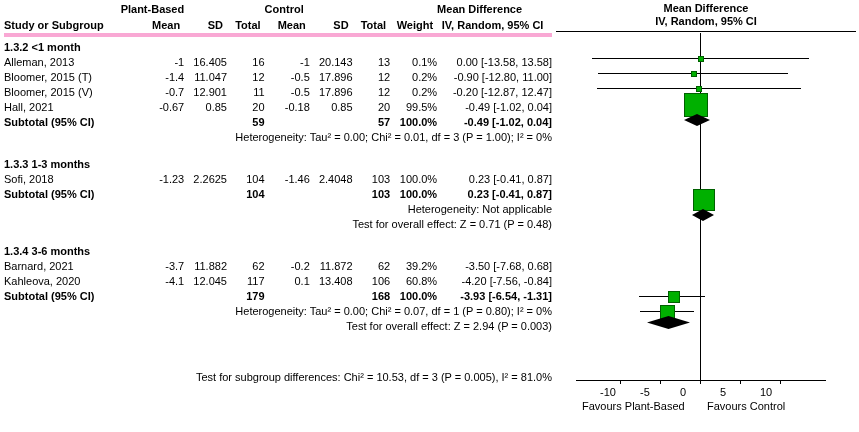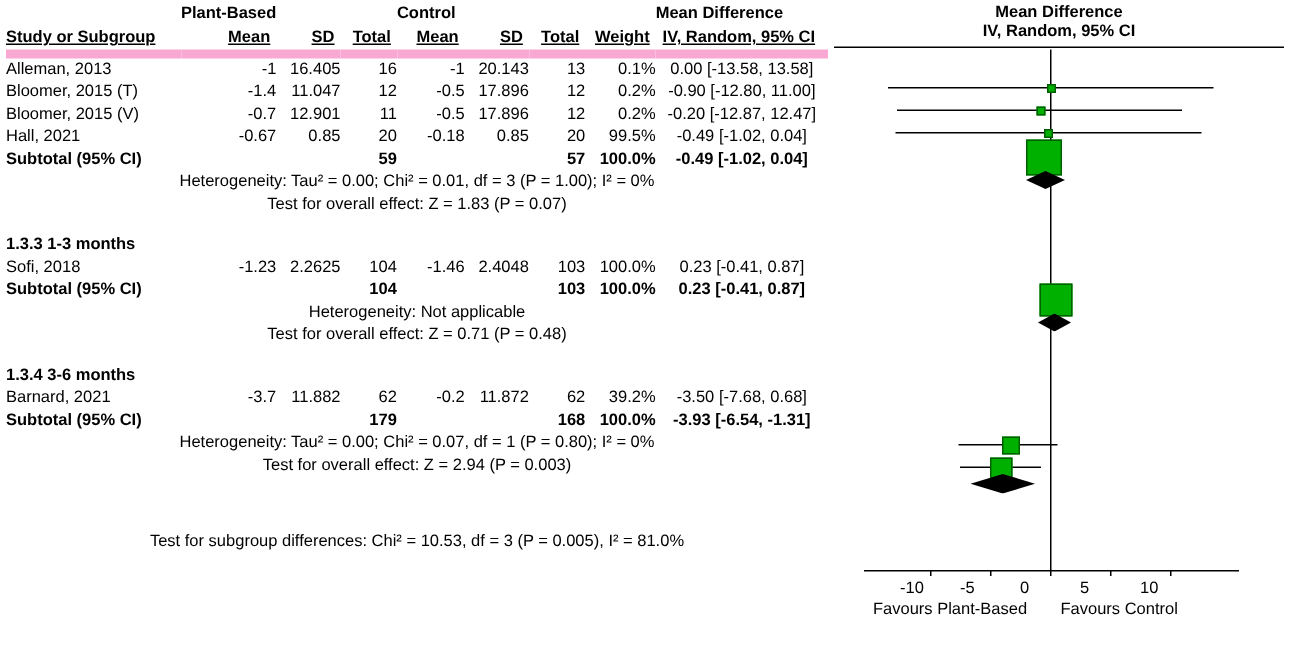--- a/index.html
+++ b/index.html
@@ -31,48 +31,47 @@
     font-weight: normal;
     vertical-align: bottom;
     white-space: nowrap;
     line-height: 15px;
     height: 15px;
   }
   .c-study   { width: 130px; text-align: left; }
   .c-num     { width: 46px;  text-align: right; padding-right: 4px; }
   .c-total   { width: 40px;  text-align: right; padding-right: 6px; }
   .c-weight  { width: 48px;  text-align: right; padding-right: 6px; }
-  .c-md      { width: 118px; text-align: center; padding-right: 4px; }
+  .c-md      { width: 118px; text-align: right; padding-right: 4px; }
 
   .grp-head th {
     text-align: left;
     font-weight: bold;
     padding-bottom: 1px;
   }
   .grp-head .pb-span, .grp-head .ct-span {
     border-bottom: 0;
   }
   .sub-head th {
     font-weight: bold;
     text-align: right;
     padding-right: 4px;
   }
   .sub-head th.c-study { text-align: left; padding-right: 0; }
   .sub-head th.c-md    { text-align: center; padding-right: 4px;}
   .hdr-rule {
-    border-bottom: 6px solid #f9a8d4;
-    text-decoration: underline;
+    border-bottom: 4px solid #f9a8d4;
   }
   .subgroup-title td {
     font-weight: bold;
     padding-top: 3px;
   }
   .bold td { font-weight: bold; margin-left: 24px; }
   .spacer td { height: 9px; }
-  .note td { text-align: center; margin-top: 43px; }
+  .note td { text-align: right; margin-top: 43px; }
 
   
   .plot {
     position: absolute;
     left: 556px;
     top: 0;
     width: 300px;
     height: 432px;
   }
   .plot-title {
@@ -147,20 +146,23 @@
       <th class="c-num">Mean</th>
       <th class="c-num">SD</th>
       <th class="c-total">Total</th>
       <th class="c-num">Mean</th>
       <th class="c-num">SD</th>
       <th class="c-total">Total</th>
       <th class="c-weight">Weight</th>
       <th class="c-md">IV, Random, 95% CI</th>
     </tr>
 
+    <tr class="subgroup-title">
+      <td colspan="9">1.3.2 &lt;1 month</td>
+    </tr>
     <tr>
       <td class="c-study">Alleman, 2013</td>
       <td class="c-num">-1</td>
       <td class="c-num">16.405</td>
       <td class="c-total">16</td>
       <td class="c-num">-1</td>
       <td class="c-num">20.143</td>
       <td class="c-total">13</td>
       <td class="c-weight">0.1%</td>
       <td class="c-md">0.00 [-13.58, 13.58]</td>
@@ -205,23 +207,20 @@
       <td class="c-total">59</td>
       <td class="c-num"></td>
       <td class="c-num"></td>
       <td class="c-total">57</td>
       <td class="c-weight">100.0%</td>
       <td class="c-md">-0.49 [-1.02, 0.04]</td>
     </tr>
     <tr class="note">
       <td colspan="9">Heterogeneity: Tau² = 0.00; Chi² = 0.01, df = 3 (P = 1.00); I² = 0%</td>
     </tr>
-    <tr class="note">
-      <td colspan="9">Test for overall effect: Z = 1.83 (P = 0.07)</td>
-    </tr>
     <tr class="spacer">
           <td colspan="9"></td>
         </tr>
 
     <tr class="subgroup-title">
       <td colspan="9">1.3.3 1-3 months</td>
     </tr>
     <tr>
       <td class="c-study">Sofi, 2018</td>
       <td class="c-num">-1.23</td>
@@ -260,20 +259,31 @@
     <tr>
       <td class="c-study">Barnard, 2021</td>
       <td class="c-num">-3.7</td>
       <td class="c-num">11.882</td>
       <td class="c-total">62</td>
       <td class="c-num">-0.2</td>
       <td class="c-num">11.872</td>
       <td class="c-total">62</td>
       <td class="c-weight">39.2%</td>
       <td class="c-md">-3.50 [-7.68, 0.68]</td>
+    </tr>
+    <tr>
+      <td class="c-study">Kahleova, 2020</td>
+      <td class="c-num">-4.1</td>
+      <td class="c-num">12.045</td>
+      <td class="c-total">117</td>
+      <td class="c-num">0.1</td>
+      <td class="c-num">13.408</td>
+      <td class="c-total">106</td>
+      <td class="c-weight">60.8%</td>
+      <td class="c-md">-4.20 [-7.56, -0.84]</td>
     </tr>
     <tr class="bold">
       <td class="c-study">Subtotal (95% CI)</td>
       <td class="c-num"></td>
       <td class="c-num"></td>
       <td class="c-total">179</td>
       <td class="c-num"></td>
       <td class="c-num"></td>
       <td class="c-total">168</td>
       <td class="c-weight">100.0%</td>

